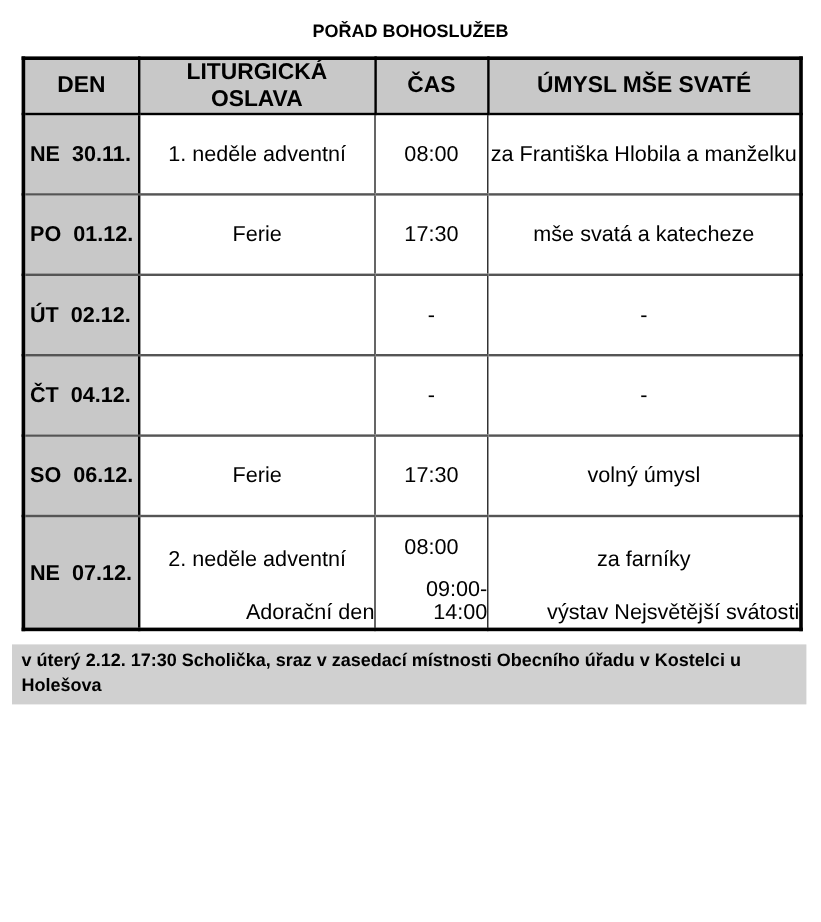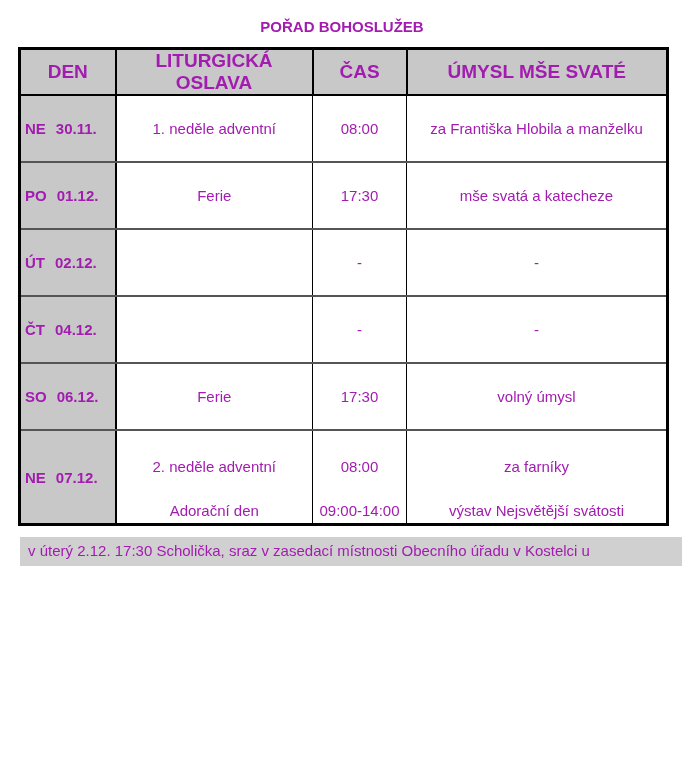--- a/index.html
+++ b/index.html
@@ -2,21 +2,21 @@
 <html><head>
 <meta charset="utf-8">
 <style>
   html, body { margin: 0; padding: 0; background: #ffffff; }
   .page {
     position: relative;
     width: 684px;
     height: 768px;
     background: #ffffff;
     font-family: "Liberation Sans", sans-serif;
-    color: #a21caf;
+    color: #000000;
     overflow: hidden;
   }
   
   .titles { text-align: center; padding-top: 17px; }
   .t1 { font-size: 15px; font-weight: bold; line-height: 19px; }
   .t2 { font-size: 17px; font-weight: bold; line-height: 21px; }
   .t3 { font-size: 15px; line-height: 20px; }
 
   
   table.schedule {
@@ -42,56 +42,58 @@
     vertical-align: middle;
   }
   tr.data-row { height: 67px; }
   tr.data-row.tall { height: 92px; }
   td {
     border-left: 1px solid #000000;
     border-right: 1px solid #000000;
     border-top: 2px solid #555555;
     border-bottom: 2px solid #555555;
     padding: 0;
-    font-size: 15px;
+    font-size: 18px;
     text-align: center;
     vertical-align: middle;
     overflow: hidden;
   }
   td.day {
     background: #c8c8c8;
     border-right: 2px solid #000000;
     font-weight: bold;
     text-align: left;
   }
   .day-inner { display: flex; gap: 10px; padding-left: 4px; align-items: baseline; }
   .cellwrap { line-height: 19px; }
   .cellwrap.multi {
     height: 92px;
     display: flex;
     flex-direction: column;
+    text-align: right;
   }
   .cellwrap.multi .line:first-child {
     flex: 1;
     display: flex;
     align-items: center;
     justify-content: center;
   }
   .cellwrap.multi .line:last-child { padding-bottom: 3px; }
 
   
   .note {
     width: 646px;
-    margin: 11px 0 0 20px;
+    margin: 11px 0 0 10px;
     background: #d0d0d0;
     padding: 3px 8px 5px 8px;
     font-size: 15px;
     line-height: 21px;
     box-sizing: border-box;
     width: 662px;
+    font-weight: bold;
   }
 </style>
 </head>
 <body>
 
 <div class="page">
 
   <div class="titles">
     <div class="t1">POŘAD BOHOSLUŽEB</div>
   </div>
@@ -251,15 +253,16 @@
               <div class="line">za farníky</div>
               <div class="line">výstav Nejsvětější svátosti</div>
             </div>
           </td>
         </tr>
       </tbody>
   </table>
 
   <div class="note">
     <div>v úterý 2.12. 17:30 Scholička, sraz v zasedací místnosti Obecního úřadu v Kostelci u</div>
+    <div>Holešova</div>
   </div>
 
 </div>
 
 </body></html>

